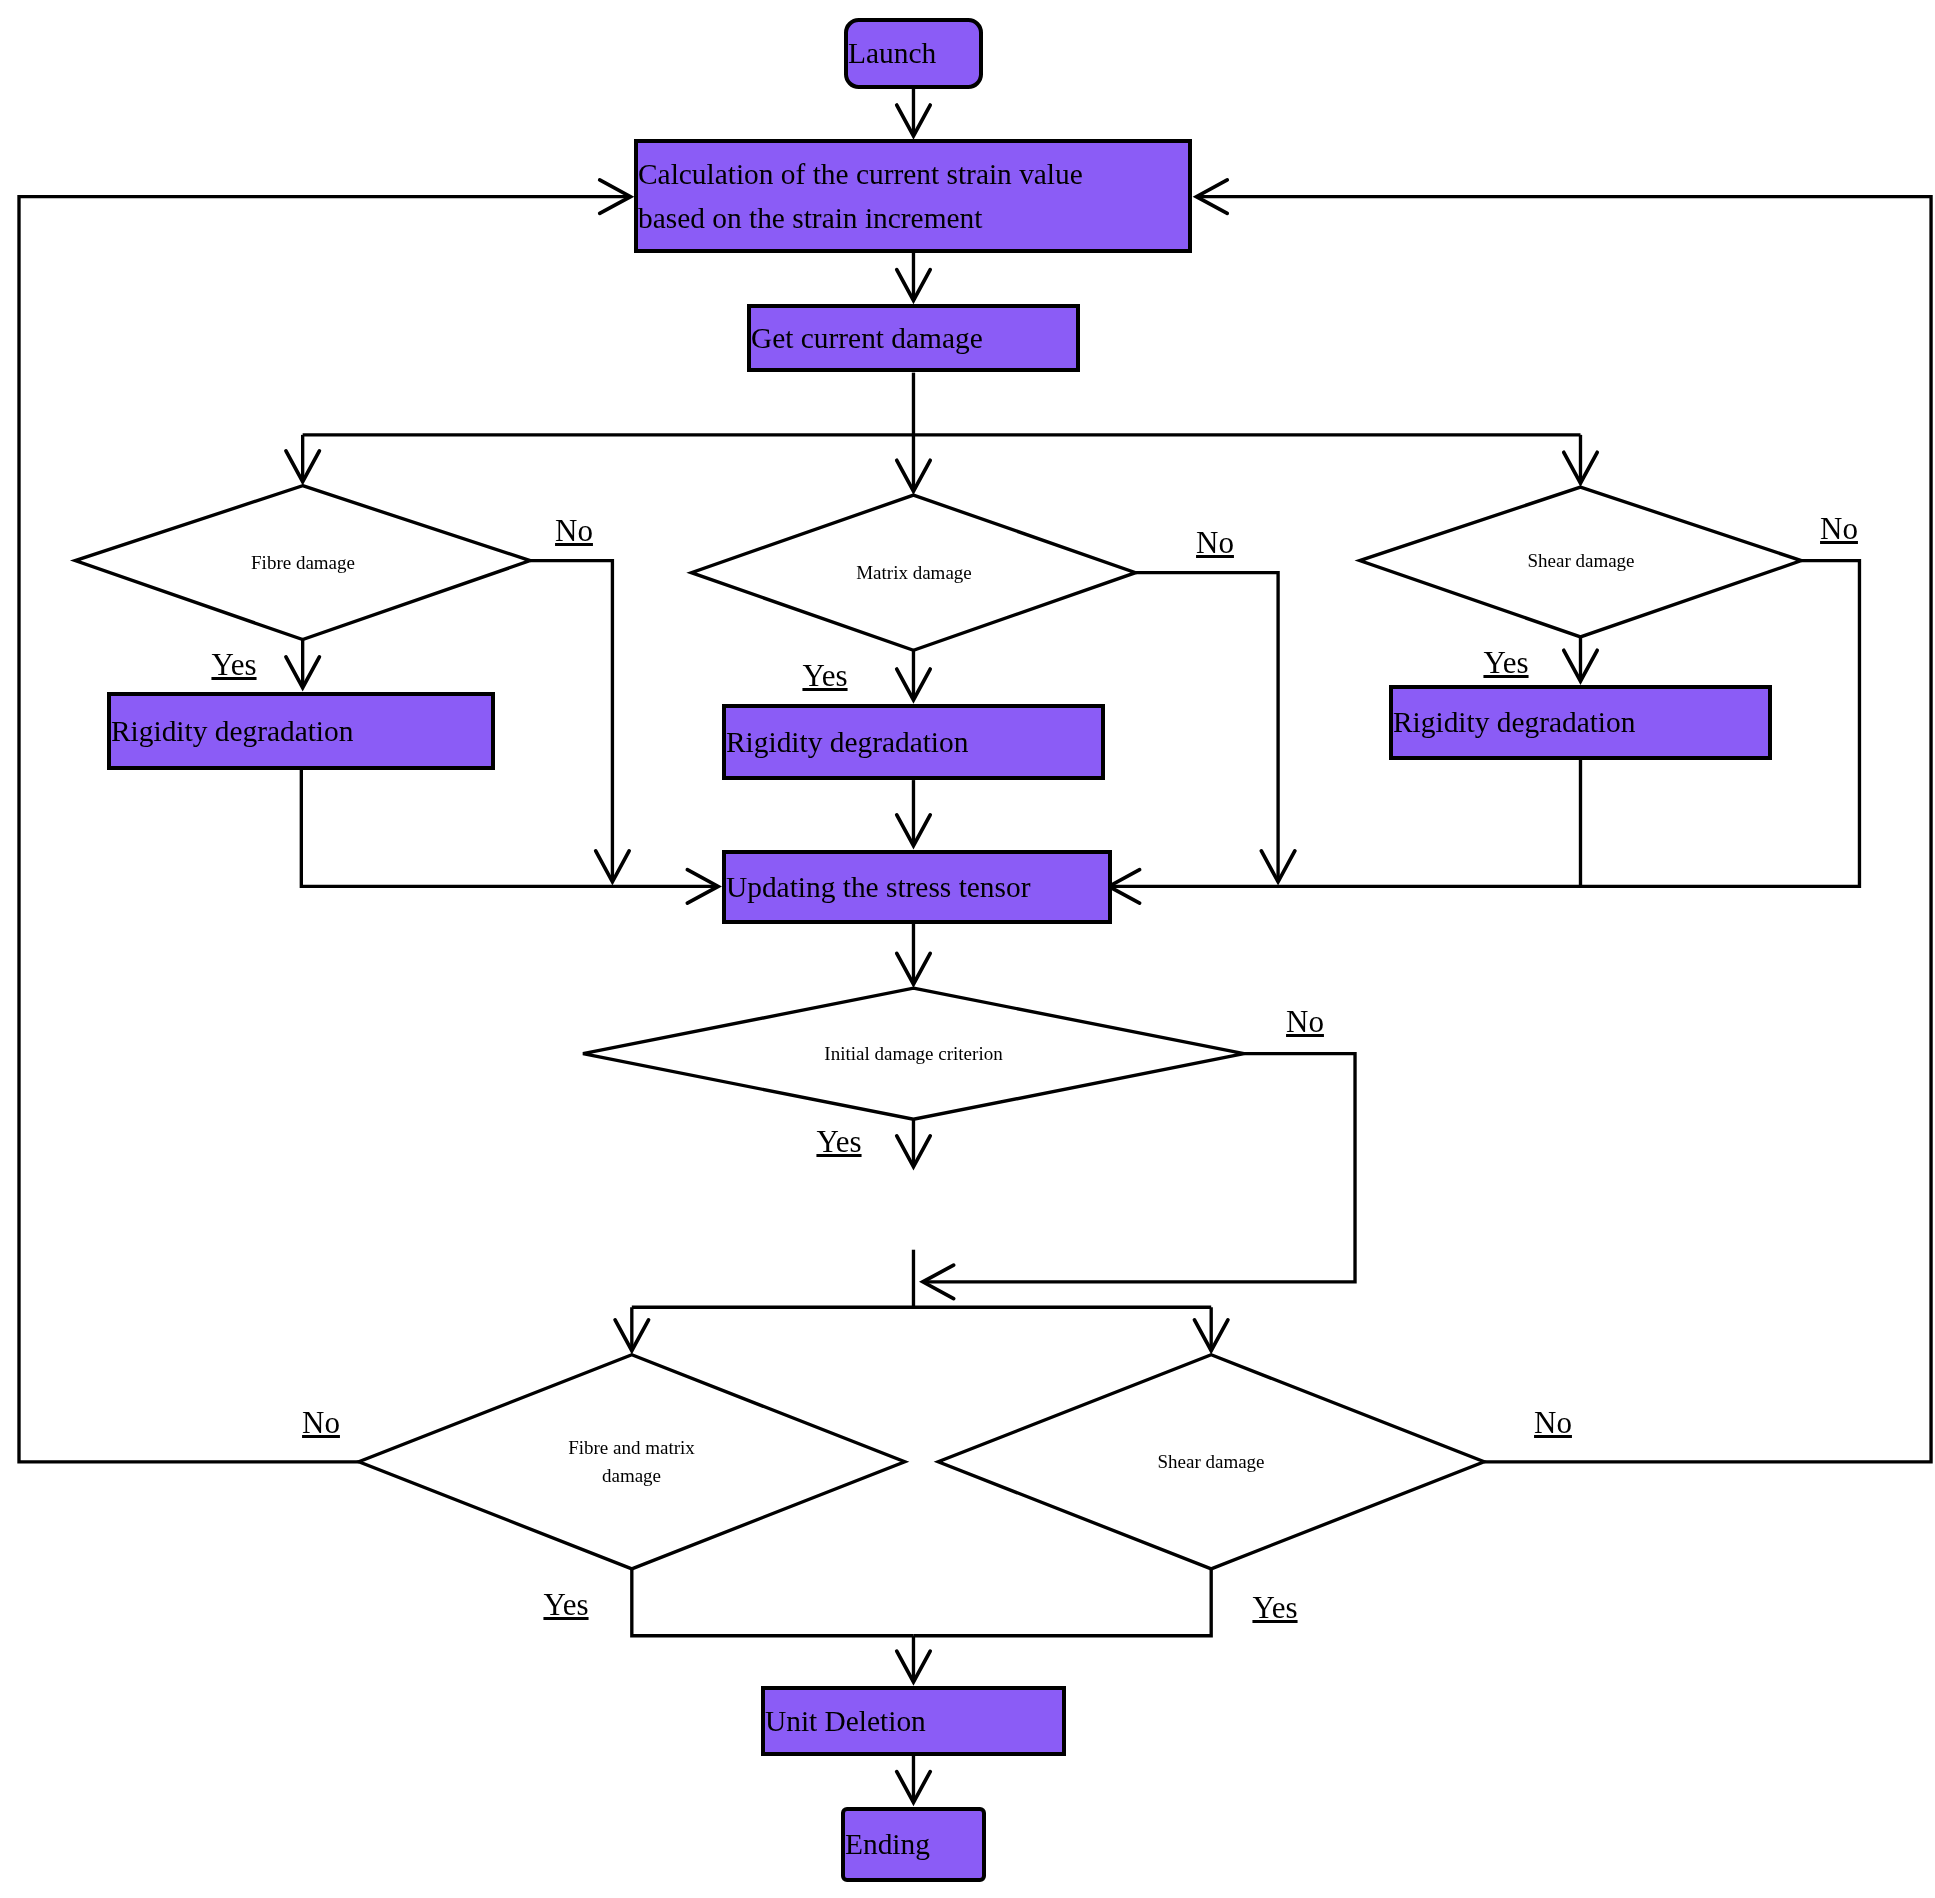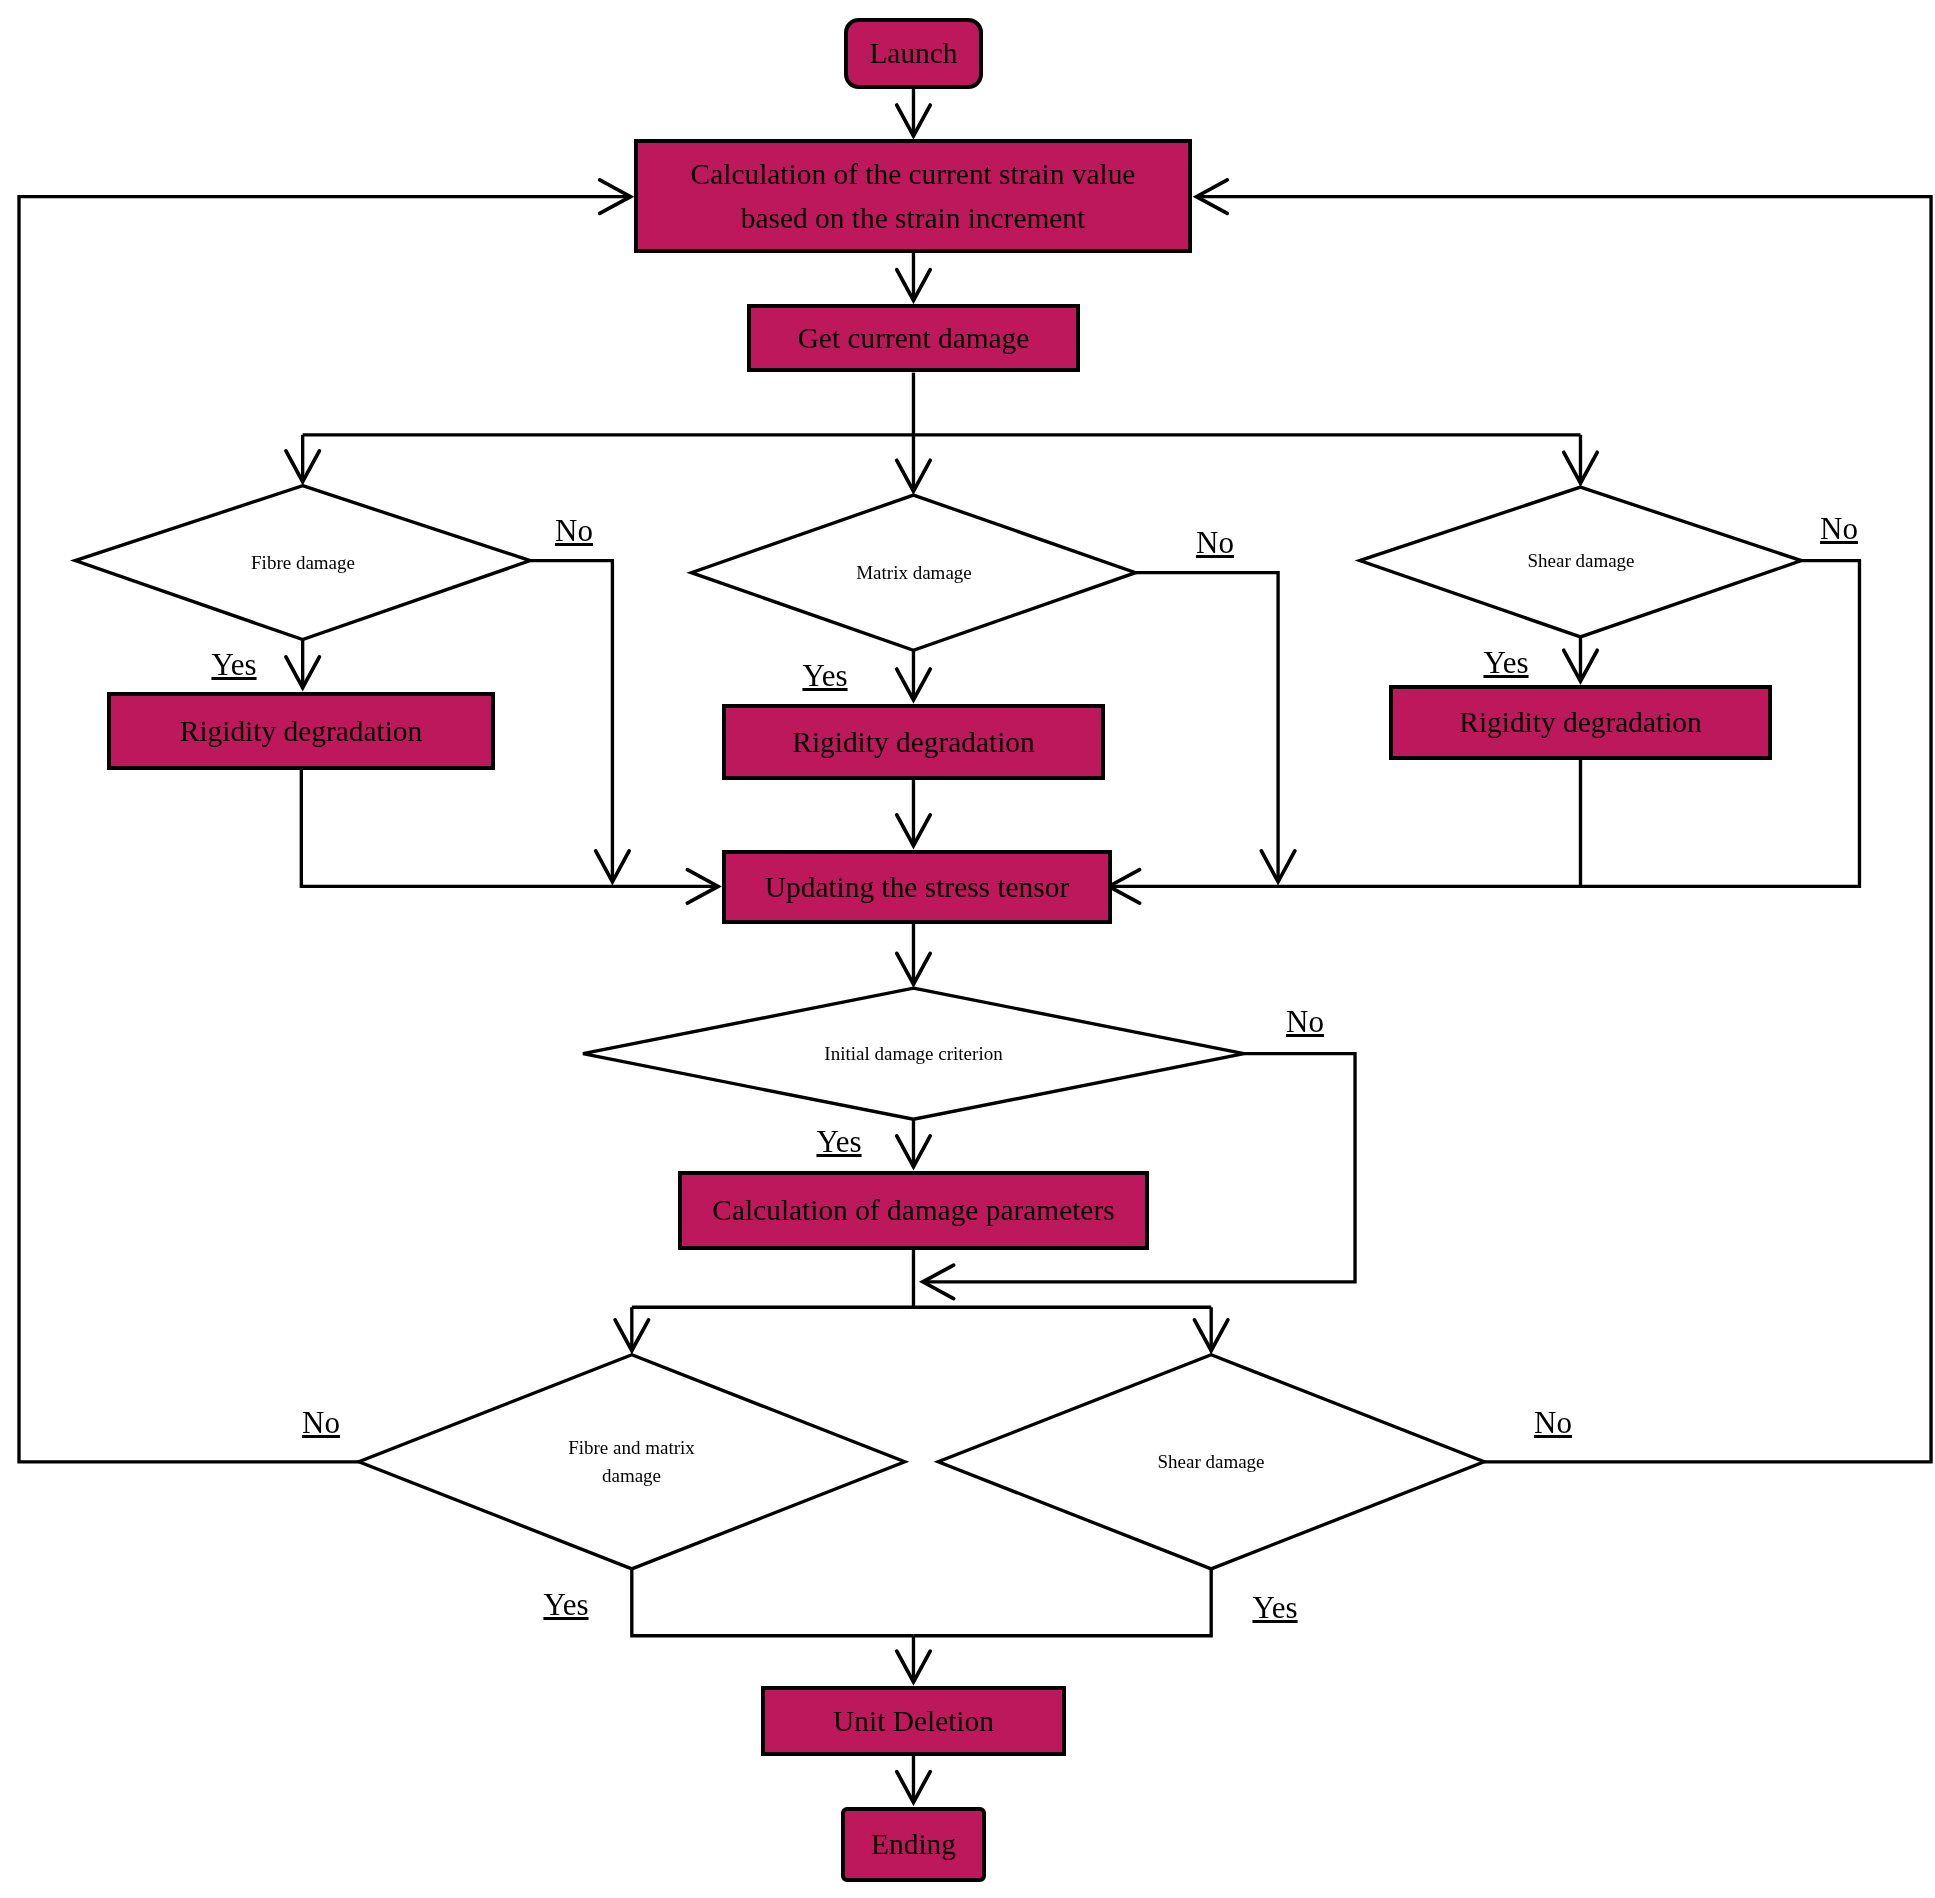--- a/index.html
+++ b/index.html
@@ -1,20 +1,20 @@
 <!DOCTYPE html>
 <html style="font-size:10.7px"><head>
 <meta charset="utf-8">
 <style>
   html,body{margin:0;padding:0;background:#ffffff;}
   .canvas{position:relative;width:1936px;height:1898px;background:#ffffff;
           font-family:"Liberation Serif",serif;color:#000;overflow:hidden;}
   .canvas svg{position:absolute;left:0;top:0;}
-  .node{position:absolute;background:#be185d;border:4px solid #000;box-sizing:border-box;
-        display:flex;flex-direction:column;align-items:center;justify-content:center;
+  .node{position:absolute;background:#8b5cf6;border:4px solid #000;box-sizing:border-box;
+        display:flex;flex-direction:column;align-items:flex-start;justify-content:center;
         text-align:center;font-size:29.4px;line-height:1.5;}
   .rounded{border-radius:14.7px;}
   .rounded-lg{border-radius:6px;}
   .dlabel{position:absolute;display:flex;flex-direction:column;align-items:center;justify-content:center;
           text-align:right;font-size:19px;line-height:1.45;pointer-events:none;}
   .blabel{position:absolute;width:94px;height:43px;display:flex;align-items:center;
           justify-content:center;text-align:center;font-size:31px;text-decoration:underline;}
   .edge{fill:none;stroke:#000;stroke-width:5;}
   .diamond{fill:#ffffff;stroke:#000;stroke-width:5;}
 </style>
@@ -95,23 +95,20 @@
   </div>
 
   <div class="node" style="left:1389px;top:685px;width:383px;height:75px;">
     <span>Rigidity degradation</span>
   </div>
 
   <div class="node" style="left:722px;top:850px;width:390px;height:74px;">
     <span>Updating the stress tensor</span>
   </div>
 
-  <div class="node" style="left:678px;top:1171px;width:471px;height:79px;">
-    <span>Calculation of damage parameters</span>
-  </div>
 
   <div class="node" style="left:761px;top:1686px;width:305px;height:70px;">
     <span>Unit Deletion</span>
   </div>
 
   <div class="node rounded-lg" style="left:841px;top:1807px;width:145px;height:75px;">
     <span>Ending</span>
   </div>
 
   <div class="dlabel" style="left:169px;top:543px;width:268px;height:40px;">Fibre damage</div>

